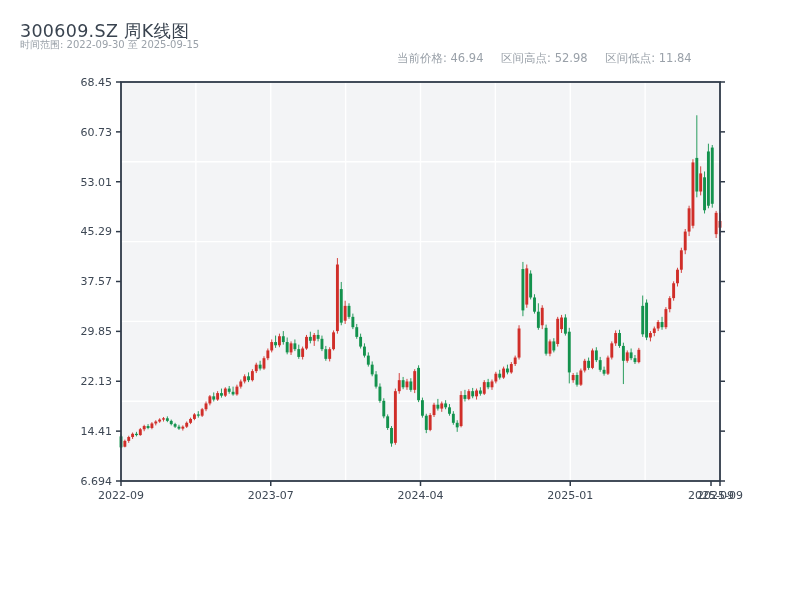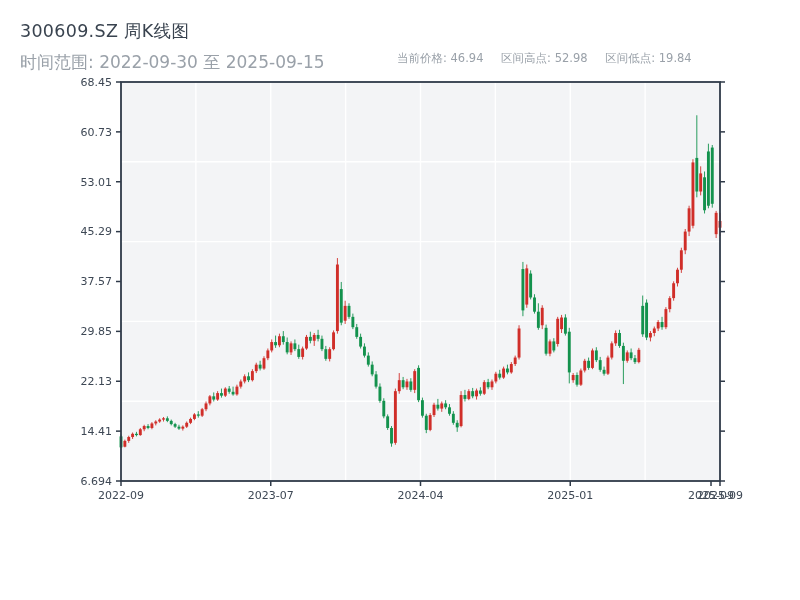--- a/index.html
+++ b/index.html
@@ -1,35 +1,35 @@
 <!DOCTYPE html>
 <html><head>
 <meta charset="utf-8">
 <style>
   html,body{margin:0;padding:0;background:#ffffff;}
   #stage{position:relative;width:800px;height:600px;background:#ffffff;overflow:hidden;
          font-family:"DejaVu Sans","Liberation Sans",sans-serif;}
   #chart-title{position:absolute;left:20px;top:19px;font-size:17.5px;font-weight:500;
                color:#39434f;letter-spacing:0.3px;}
-  #sub-left{position:absolute;left:20px;top:51px;font-size:17px;color:#9aa1a9;}
+  #sub-left{position:absolute;left:20px;top:38px;font-size:10px;color:#9aa1a9;}
   #sub-right{position:absolute;left:397px;top:51px;font-size:11.5px;color:#9aa1a9;}
   #sub-right span{margin-right:14px;margin-top:21px;}
   svg{position:absolute;left:0;top:0;}
   text{font-family:"DejaVu Sans","Liberation Sans",sans-serif;}
 </style>
 </head>
 <body>
 
 <div id="stage">
   <div id="chart-title">300609.SZ 周K线图</div>
   <div id="sub-left">时间范围: 2022-09-30 至 2025-09-15</div>
   <div id="sub-right">
     <span>当前价格: 46.94</span>
     <span>区间高点: 52.98</span>
-    <span>区间低点: 19.84</span>
+    <span>区间低点: 11.84</span>
   </div>
   <svg id="chart" width="800" height="600" viewBox="0 0 800 600">
       <rect x="121" y="82" width="599" height="399" fill="#f3f4f6"></rect>
       <line x1="195.875" y1="82" x2="195.875" y2="481" stroke="#ffffff" stroke-width="1.4"></line>
       <line x1="270.75" y1="82" x2="270.75" y2="481" stroke="#ffffff" stroke-width="1.4"></line>
       <line x1="345.625" y1="82" x2="345.625" y2="481" stroke="#ffffff" stroke-width="1.4"></line>
       <line x1="420.5" y1="82" x2="420.5" y2="481" stroke="#ffffff" stroke-width="1.4"></line>
       <line x1="495.375" y1="82" x2="495.375" y2="481" stroke="#ffffff" stroke-width="1.4"></line>
       <line x1="570.25" y1="82" x2="570.25" y2="481" stroke="#ffffff" stroke-width="1.4"></line>
       <line x1="645.125" y1="82" x2="645.125" y2="481" stroke="#ffffff" stroke-width="1.4"></line>

